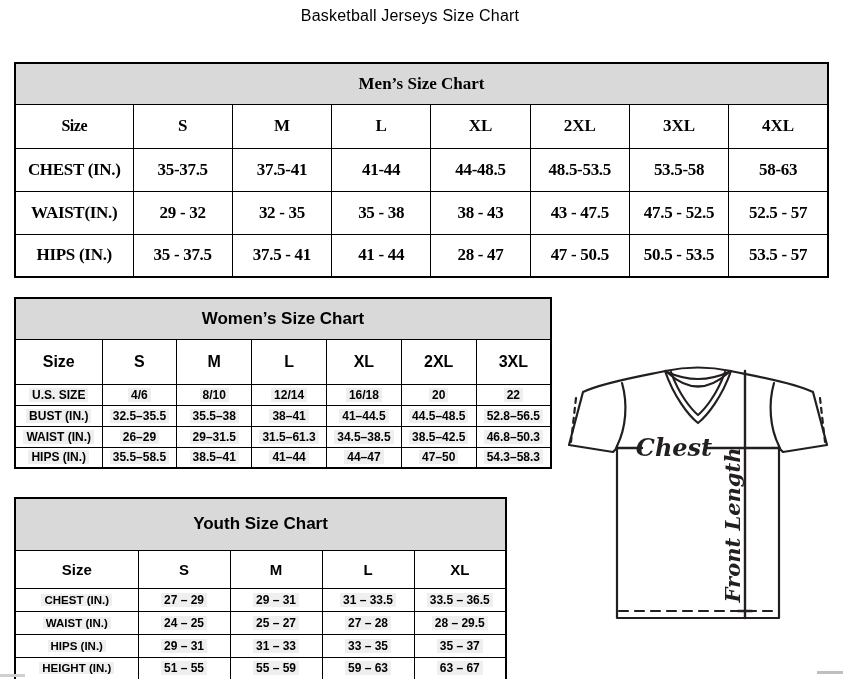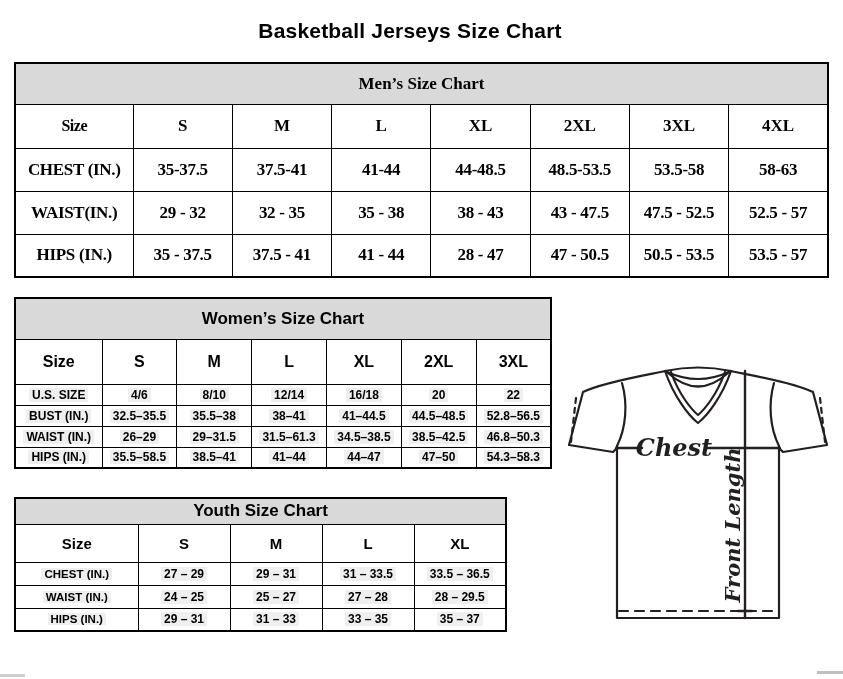--- a/index.html
+++ b/index.html
@@ -2,21 +2,21 @@
 <html><head>
 <meta charset="utf-8">
 <style>
   html,body { margin:0; padding:0; background:#ffffff; }
   .page {
     position:relative; width:843px; height:679px; background:#ffffff;
     font-family:"Liberation Sans", sans-serif; overflow:hidden;
   }
   .page-title {
     position:absolute; top:7px; left:0; width:820px; text-align:center;
-    font-size:21px; font-weight:bold; color:#000; letter-spacing:0.2px;margin-top:12px;
+    font-size:16px; font-weight:normal; color:#000; letter-spacing:0.2px;
   }
   table.tbl {
     position:absolute; border-collapse:collapse; table-layout:fixed;
     border:2.5px solid #000; background:#fff;
   }
   table.tbl td {
     border:1.5px solid #000; text-align:center; vertical-align:middle;
     font-weight:bold; color:#000; padding:0; overflow:hidden; white-space:nowrap;
   }
   table.tbl td.band { background:#d9d9d9; font-size:17px; }
@@ -32,21 +32,21 @@
   
   #womens { left:14px; top:297px; width:538px; }
   #womens tr.band-row { height:41px; }
   #womens tr.size-row { height:45px; }
   #womens tr.data-row { height:21px; }
   #womens tr.size-row td { font-size:16px; }
   #womens tr.data-row td { font-size:12px; }
   #womens tr.data-row td.label-col { font-size:12px; }
   
   #youth { left:14px; top:497px; width:493px; }
-  #youth tr.band-row { height:26px;border-radius:15px; }
+  #youth tr.band-row { height:52px;border-radius:15px; }
   #youth tr.size-row { height:38px; }
   #youth tr.data-row { height:23px; }
   #youth tr.size-row td { font-size:15px; }
   #youth tr.data-row td { font-size:12px; }
   #youth tr.data-row td.label-col { font-size:11.5px; }
   
   span.hl { background:#efefef; padding:0 3px; }
   
   .jersey { position:absolute; left:556px; top:352px; width:287px; height:278px; }
   .jersey text.measure {
@@ -214,20 +214,27 @@
           <td><span class="hl">25 – 27</span></td>
           <td><span class="hl">27 – 28</span></td>
           <td><span class="hl">28 – 29.5</span></td>
         </tr>
         <tr class="data-row">
           <td class="label-col"><span class="hl">HIPS (IN.)</span></td>
           <td><span class="hl">29 – 31</span></td>
           <td><span class="hl">31 – 33</span></td>
           <td><span class="hl">33 – 35</span></td>
           <td><span class="hl">35 – 37</span></td>
+        </tr>
+        <tr class="data-row">
+          <td class="label-col"><span class="hl">HEIGHT (IN.)</span></td>
+          <td><span class="hl">51 – 55</span></td>
+          <td><span class="hl">55 – 59</span></td>
+          <td><span class="hl">59 – 63</span></td>
+          <td><span class="hl">63 – 67</span></td>
         </tr>
       </tbody>
     </table>
 
   <svg class="jersey" viewBox="0 0 287 278" xmlns="http://www.w3.org/2000/svg">
     <g fill="none" stroke="#231f20" stroke-width="2.2" stroke-linejoin="round" stroke-linecap="round">
       <path d="M109,19 C96,22 47,30 27,40 L13,93 L57,100 Q60,98 61,94 L61,266 L223,266 L223,94 Q224,98 227,100 L271,93 L257,40 C237,30 188,22 175,19 Q142,12 109,19 Z"></path>
       <path d="M109,19 C118,45 133,64 142,71 C151,64 166,45 175,19"></path>
       <path d="M115,20 C123,43 136,58 142,63 C148,58 161,43 169,20"></path>
       <path d="M111,20 Q142,34 173,20"></path>

